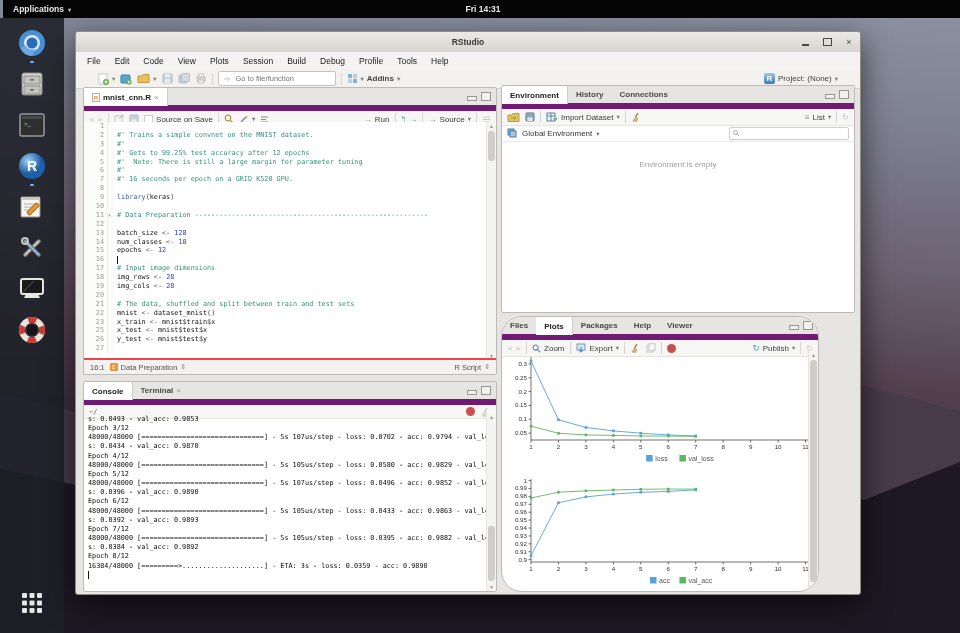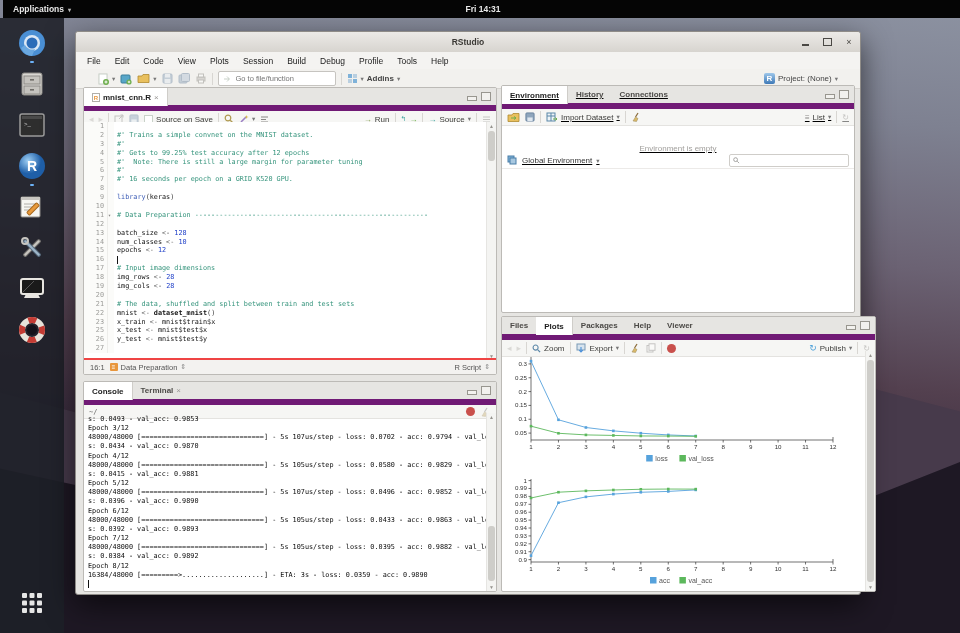--- a/index.html
+++ b/index.html
@@ -58,21 +58,21 @@
   .pane-toolbar{height:16px;background:#f6f6f4;border-bottom:1px solid #e4e3e0;display:flex;align-items:center;gap:5px;
     padding:0 5px;font-size:8px;color:#3d3d3b;}
   .glyph{color:#8a8886;font-size:8px;}
   .arrowg{color:#b9b7b3;font-size:9px;}
   
   #code-area{position:absolute;left:0;top:34px;right:0;bottom:14px;overflow:hidden;background:#fff;}
   .code-line{display:flex;height:8.9px;line-height:8.9px;font-family:"DejaVu Sans Mono",monospace;font-size:6.8px;}
   .ln{width:20px;text-align:right;padding-right:3px;color:#9b9b98;background:#fbfbf9;border-right:1px solid #ededea;flex:none;}
   .fold{width:6px;color:#8a8886;font-size:5px;line-height:9px;background:#fbfbf9;flex:none;}
   .ct{white-space:pre;padding-left:3px;color:#111;}
-  .tk-c{color:#35947c;}.tk-k{color:#3b5bb5;}.tk-n{color:#2141c8;}.tk-o{color:#6a6a6a;}.tk-i{color:#111;}.tk-p{color:#333;}.tk-f{color:#111;font-weight:bold;}
+  .tk-c{color:#35947c;}.tk-k{color:#3b5bb5;}.tk-n{color:#2141c8;}.tk-o{color:#6a6a6a;}.tk-i{color:#111;}.tk-p{color:#333;}.tk-f{color:#111;font-weight:normal;}
   .caret-bar{display:inline-block;width:1px;height:8px;background:#111;vertical-align:middle;}
   #editor-status{position:absolute;left:0;right:0;bottom:0;height:14px;background:#f3f2f0;border-top:2px solid #ef4444;
     display:flex;align-items:center;gap:5px;padding:0 6px;font-size:7.5px;color:#555;}
   .section-chip{display:flex;align-items:center;gap:3px;}
   .sec-ico{width:8px;height:8px;background:#e8963c;border-radius:1px;color:#fff;font-size:6px;line-height:8px;text-align:center;}
   .updown{color:#888;font-size:7px;}
   
   .vscroll{position:absolute;right:0;width:9px;background:#f4f4f2;border-left:1px solid #e6e5e2;}
   .sbtn{position:absolute;left:0;right:0;height:8px;color:#96948f;font-size:5px;text-align:center;line-height:8px;}
   .thumb{position:absolute;left:1px;right:1px;background:#cecdc9;border-radius:3px;}
@@ -538,42 +538,41 @@
           <path d="M2 9 L4.5 5 L7 6.5 L5.5 9.5 Z" fill="#c9b27a" stroke="#9a8a5a" stroke-width="0.5"></path>
         </svg>
       </div>
       <div id="console-out">
           <div class="console-line">s: 0.0493 - val_acc: 0.9853</div>
           <div class="console-line">Epoch 3/12</div>
           <div class="console-line">48000/48000 [==============================] - 5s 107us/step - loss: 0.0702 - acc: 0.9794 - val_los</div>
           <div class="console-line">s: 0.0434 - val_acc: 0.9870</div>
           <div class="console-line">Epoch 4/12</div>
           <div class="console-line">48000/48000 [==============================] - 5s 105us/step - loss: 0.0580 - acc: 0.9829 - val_los</div>
-          <div class="console-line">s: 0.0415 - val_acc: 0.9881</div>
           <div class="console-line">Epoch 5/12</div>
           <div class="console-line">48000/48000 [==============================] - 5s 107us/step - loss: 0.0496 - acc: 0.9852 - val_los</div>
           <div class="console-line">s: 0.0396 - val_acc: 0.9890</div>
           <div class="console-line">Epoch 6/12</div>
           <div class="console-line">48000/48000 [==============================] - 5s 105us/step - loss: 0.0433 - acc: 0.9863 - val_los</div>
           <div class="console-line">s: 0.0392 - val_acc: 0.9893</div>
           <div class="console-line">Epoch 7/12</div>
           <div class="console-line">48000/48000 [==============================] - 5s 105us/step - loss: 0.0395 - acc: 0.9882 - val_los</div>
           <div class="console-line">s: 0.0384 - val_acc: 0.9892</div>
           <div class="console-line">Epoch 8/12</div>
           <div class="console-line">16384/48000 [=========&gt;....................] - ETA: 3s - loss: 0.0359 - acc: 0.9890</div>
           <div class="console-line"><span class="caret-bar"></span></div>
         </div>
       <div class="vscroll" style="top:31px;bottom:0;">
         <div class="sbtn" style="top:0;">▲</div>
         <div class="thumb" style="bottom:10px;height:55px;"></div>
         <div class="sbtn" style="bottom:0;">▼</div>
       </div>
     </div>
 
-    <div class="pane" id="env-pane" style="left:425px;top:53px;width:354px;height:228px;text-decoration:underline;">
+    <div class="pane" id="env-pane" style="left:425px;top:53px;width:354px;height:228px;">
       <div class="tabstrip">
         <span class="tab active">
             <span>Environment</span>
           </span>
         <span class="tab">
             <span>History</span>
           </span>
         <span class="tab">
             <span>Connections</span>
           </span>
@@ -610,39 +609,39 @@
         </svg>
         <span class="spacer"></span>
         <span class="ibtn">
           <span class="glyph">≡</span>
           <span>List</span>
           <span class="caret">▾</span>
         </span>
         <span class="sep"></span>
         <span class="glyph dis">↻</span>
       </div>
-      <div id="env-empty">Environment is empty</div>
       <div id="env-scope">
         <svg width="11" height="11" viewBox="0 0 11 11">
           <rect x="1" y="1" width="6" height="6" fill="#7fb2d9" stroke="#4a7ea8"></rect>
           <rect x="3" y="3" width="6" height="6" fill="#a8c8e0" stroke="#4a7ea8"></rect>
         </svg>
         <span>Global Environment</span>
         <span class="caret">▾</span>
         <span id="env-search">
           <svg width="7" height="7" viewBox="0 0 8 8">
             <circle cx="3" cy="3" r="2.2" fill="none" stroke="#9a9896"></circle>
               <line x1="4.8" y1="4.8" x2="7" y2="7" stroke="#9a9896"></line>
           </svg>
           <input style="">
         </span>
       </div>
-    </div>
-
-    <div class="pane" id="plots-pane" style="left:425px;top:284px;width:375px;height:276px;">
+      <div id="env-empty">Environment is empty</div>
+    </div>
+
+    <div class="pane" id="plots-pane" style="left:425px;top:284px;width:318px;height:276px;border-radius:21px;">
       <div class="tabstrip">
         <span class="tab">
             <span>Files</span>
           </span>
         <span class="tab active">
             <span>Plots</span>
           </span>
         <span class="tab">
             <span>Packages</span>
           </span>

